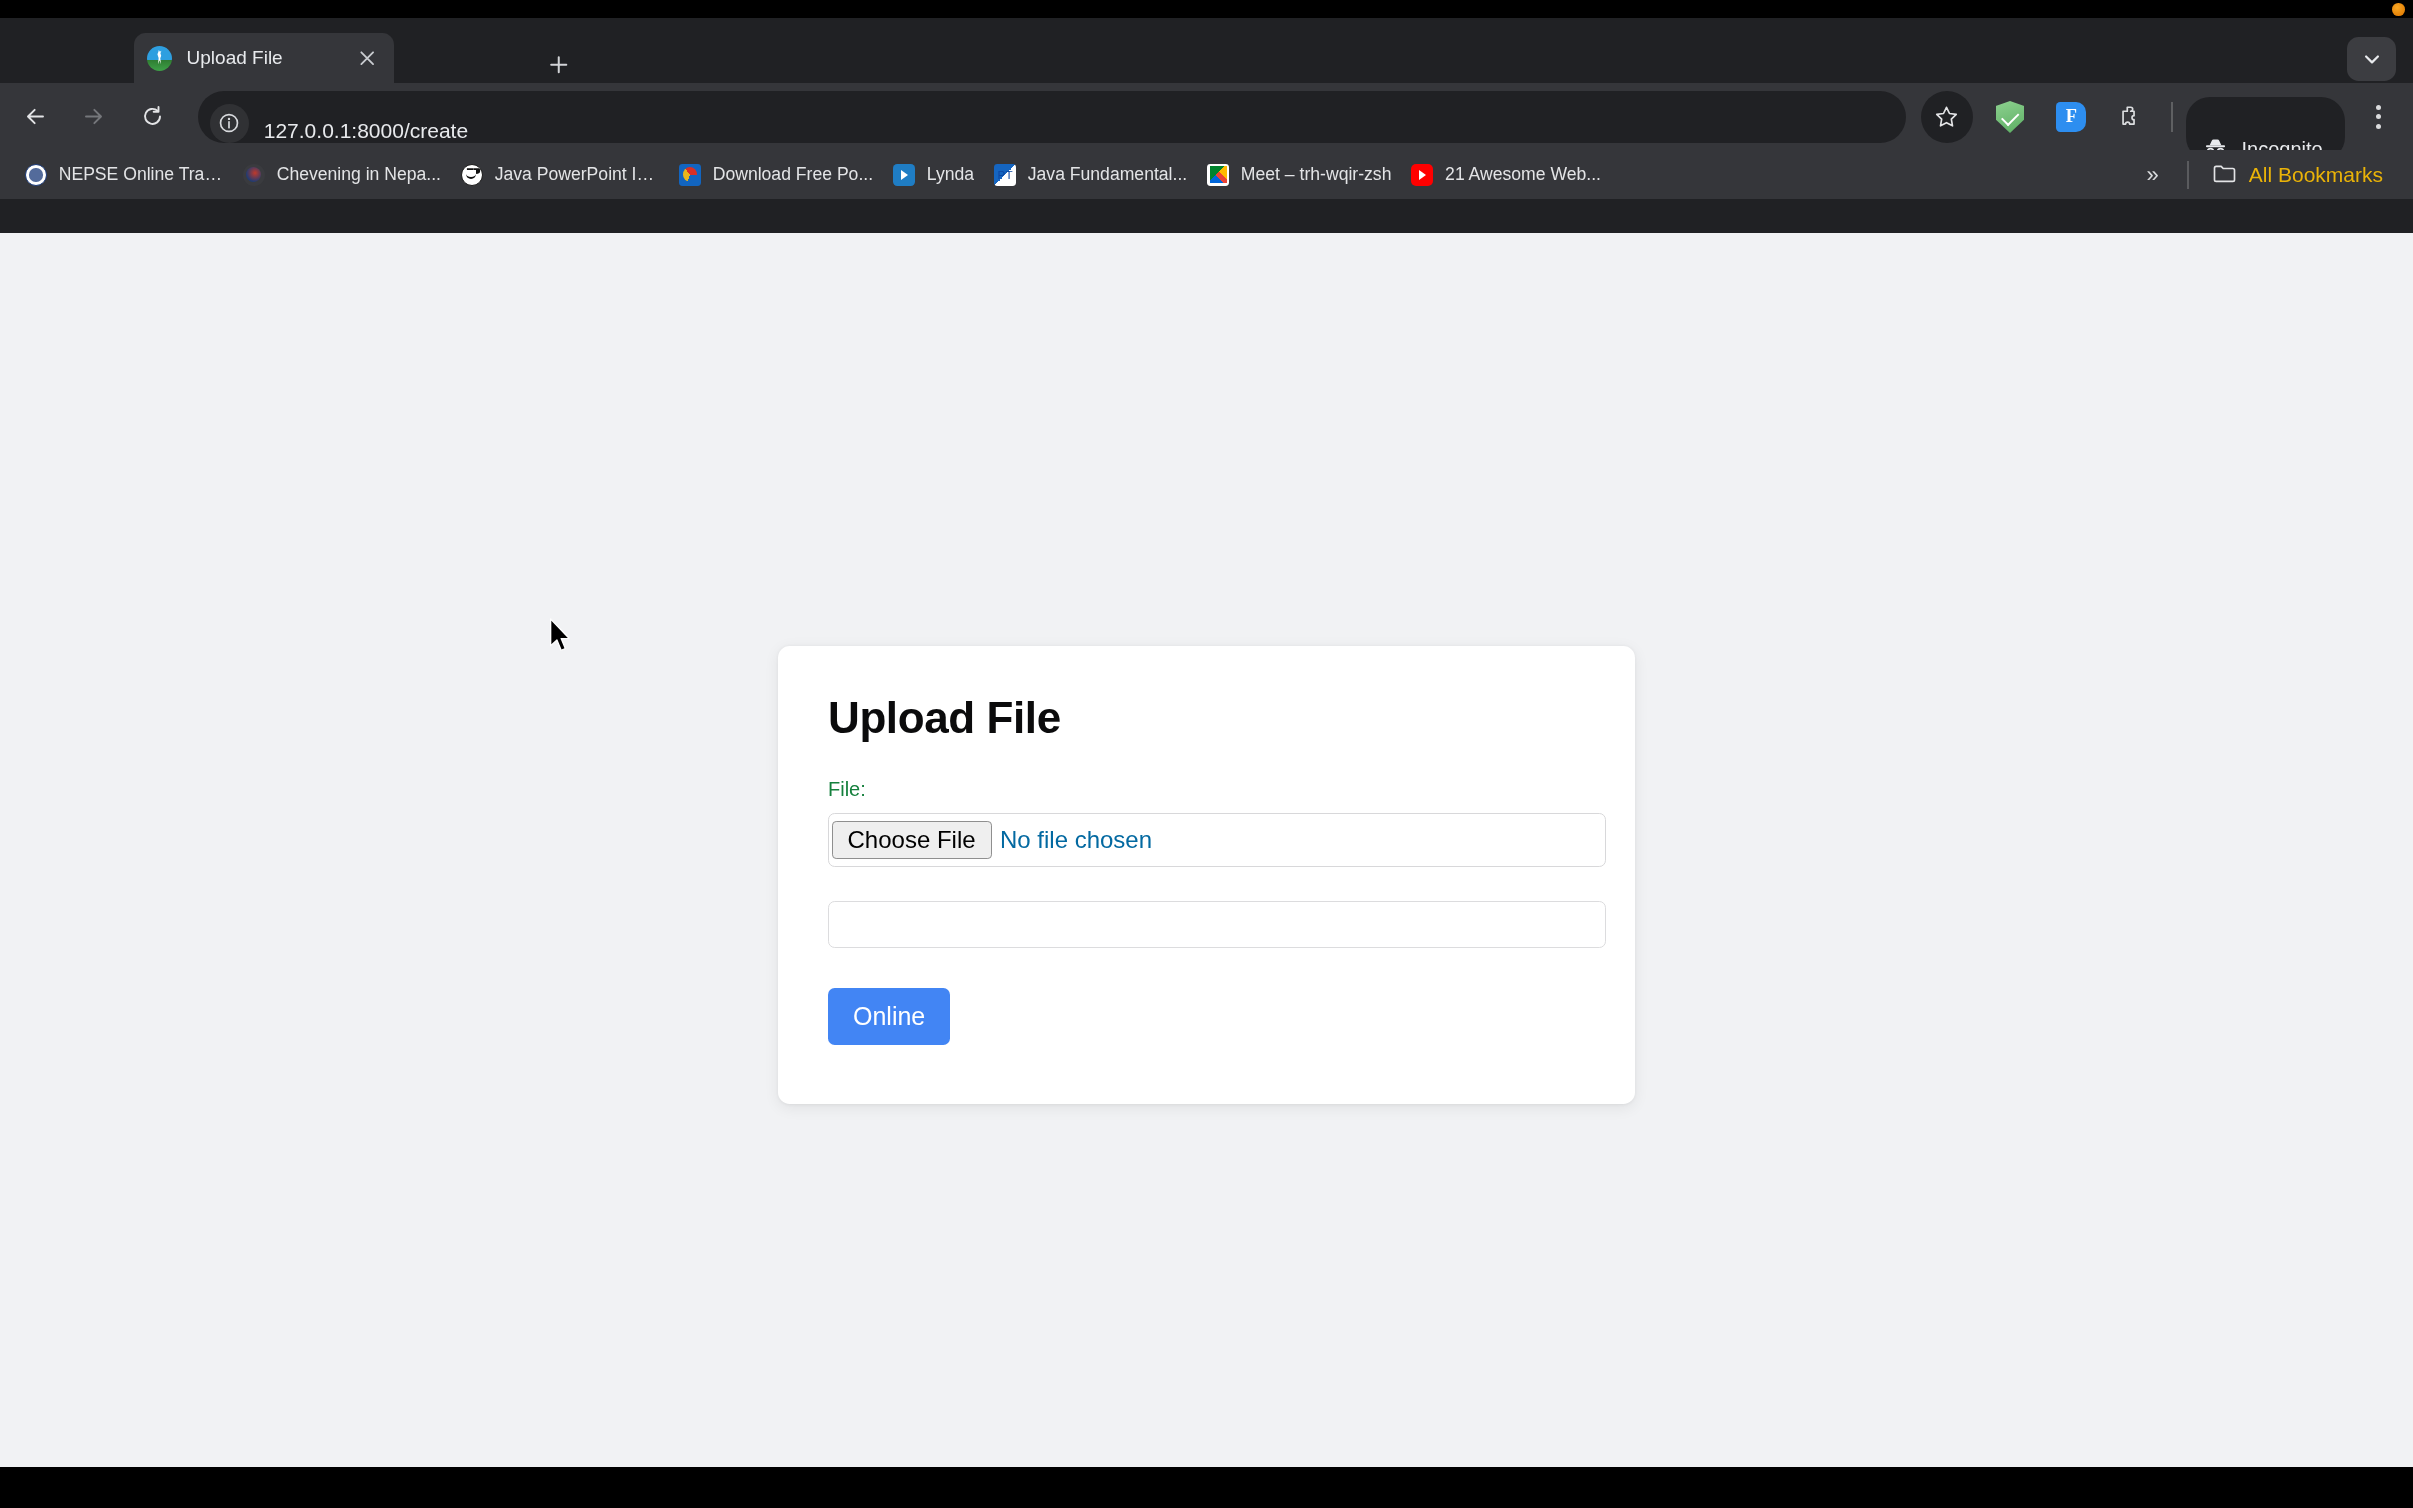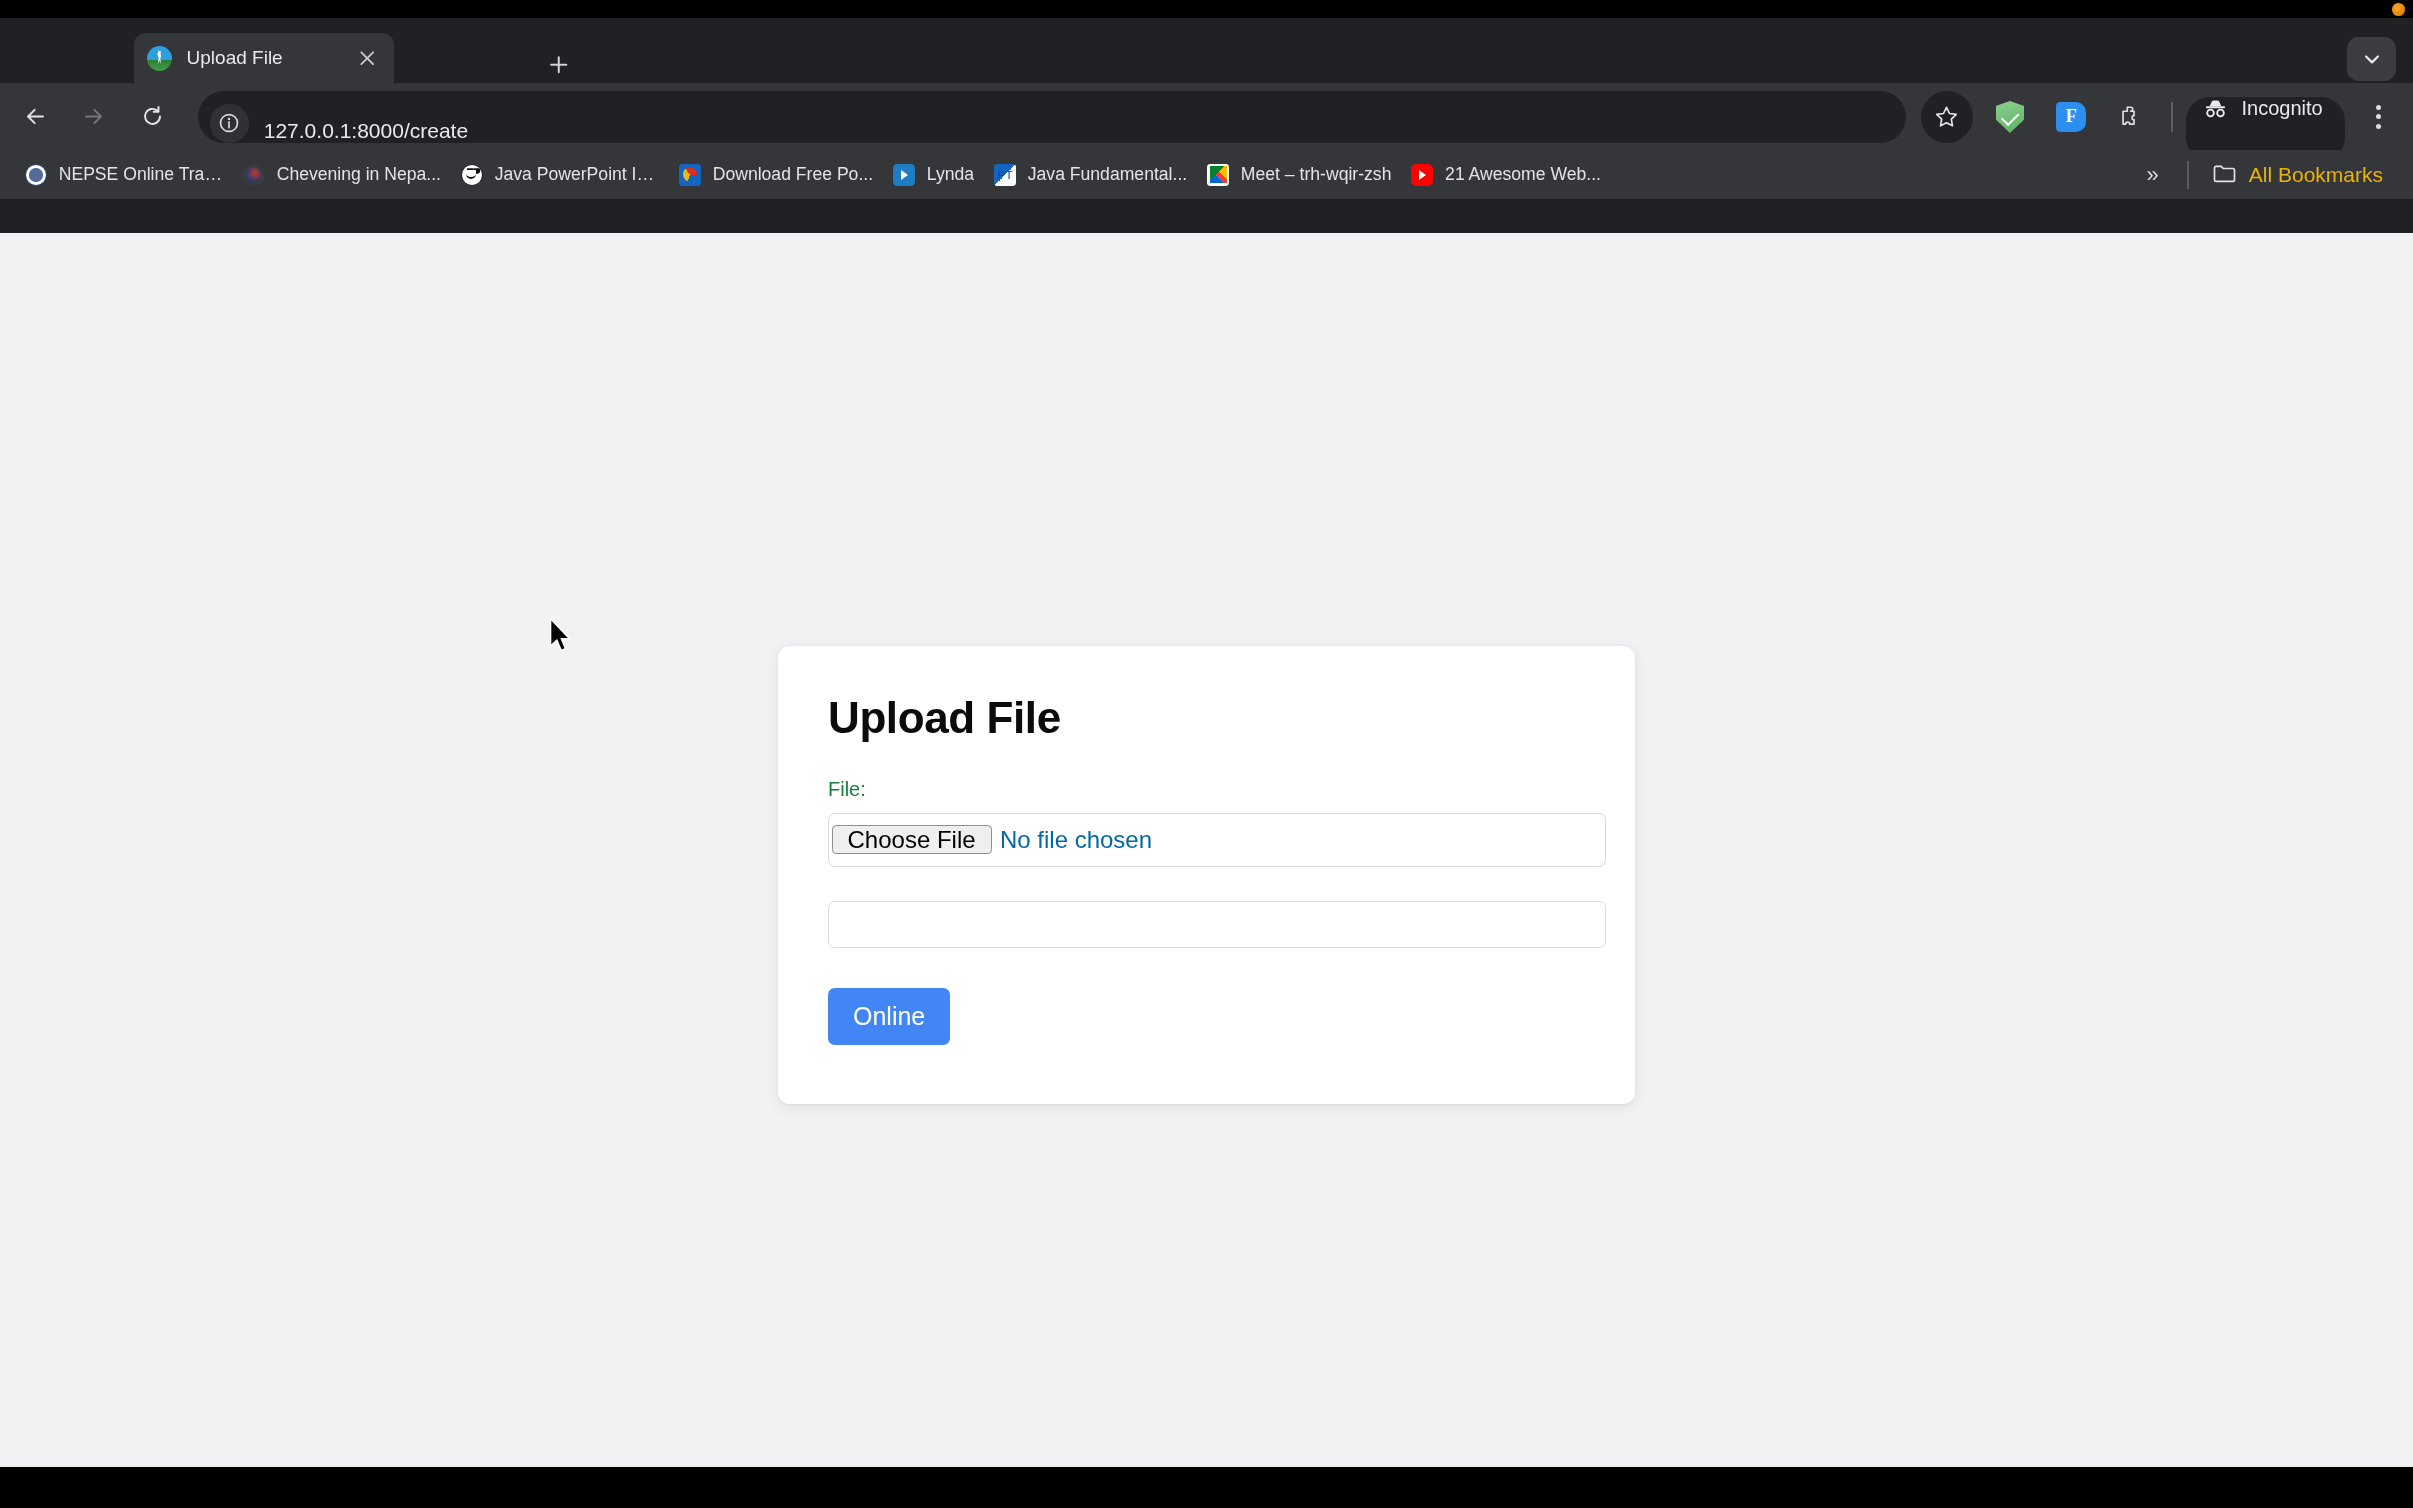--- a/index.html
+++ b/index.html
@@ -180,21 +180,21 @@
   .tool-divider {
     width: 1.7px; height: 30px;
     background: #5f6062;
     margin: 0 13.4px 0 0;
     flex: none;
   }
   .incognito-pill {
     height: 64px;
     border-radius: 24px;
     background: #202124;
-    display: flex; align-items: flex-start;
+    display: flex; align-items: flex-end;
     padding: 0 22px 0 17px;
     flex: none;
     margin-right: 11.7px;
     margin-top: 24px;
   }
   .incognito-pill .label {
     color: #e8eaed;
     font-size: 20px;
     margin-left: 13.4px;
     white-space: nowrap;
@@ -393,21 +393,21 @@
     width: 778px;
     height: 54px;
     border: 1.3px solid #d8d8da;
     border-radius: 6.7px;
     background: #fff;
     display: flex; align-items: center;
     overflow: hidden;
     margin-bottom: 34px;
   }
   .choose-btn {
-    height: 29px;
+    height: 38px;
     margin: 2.5px 0 2.5px 2.5px;
     padding: 0 15px;
     background: #efefef;
     border: 1.3px solid #8f8f8f;
     border-radius: 4.2px;
     display: flex; align-items: center;
     font-size: 24px;
     color: #000;
     font-family: "Liberation Sans", sans-serif;
     flex: none;

